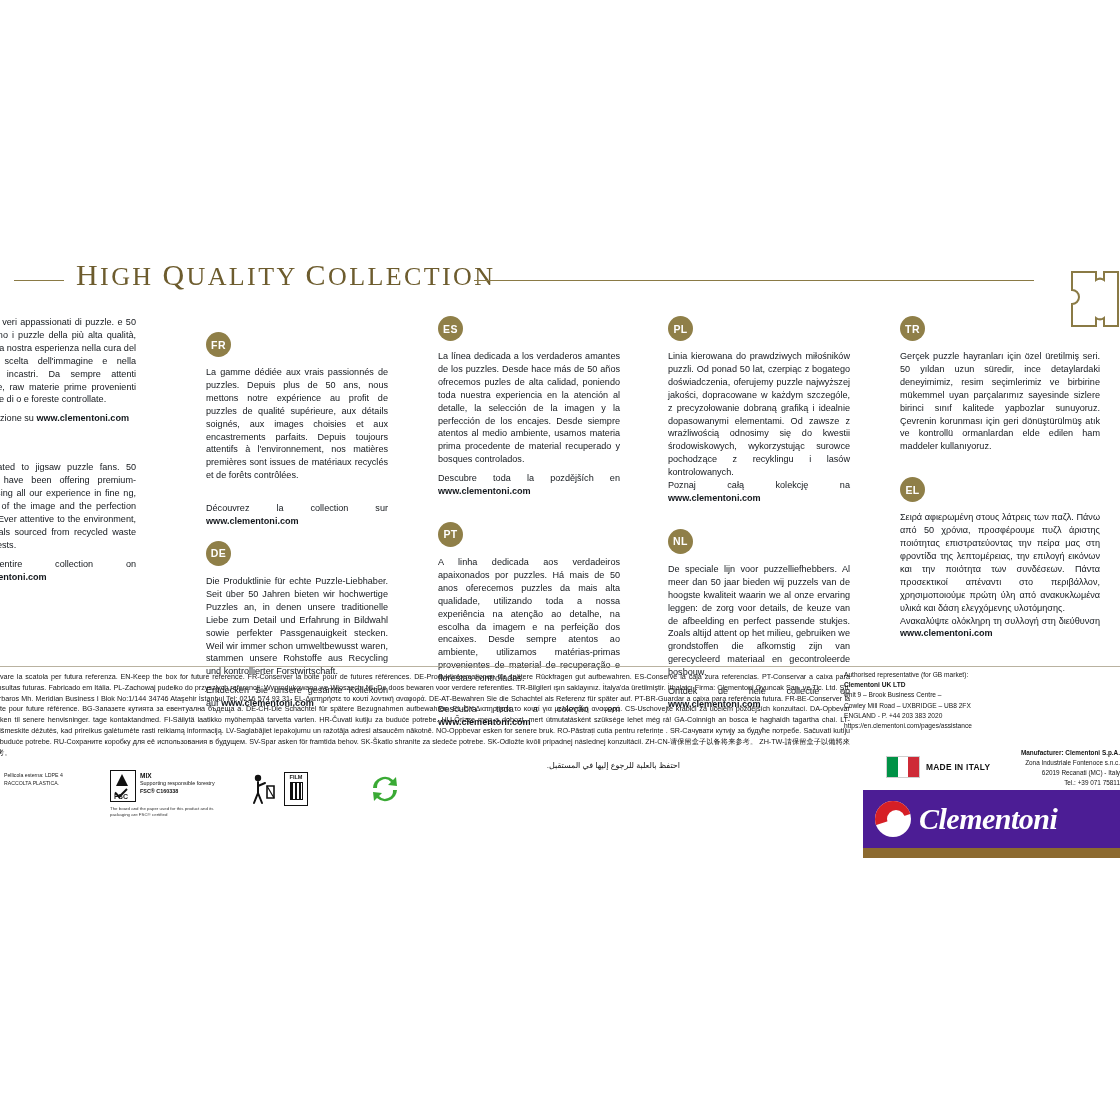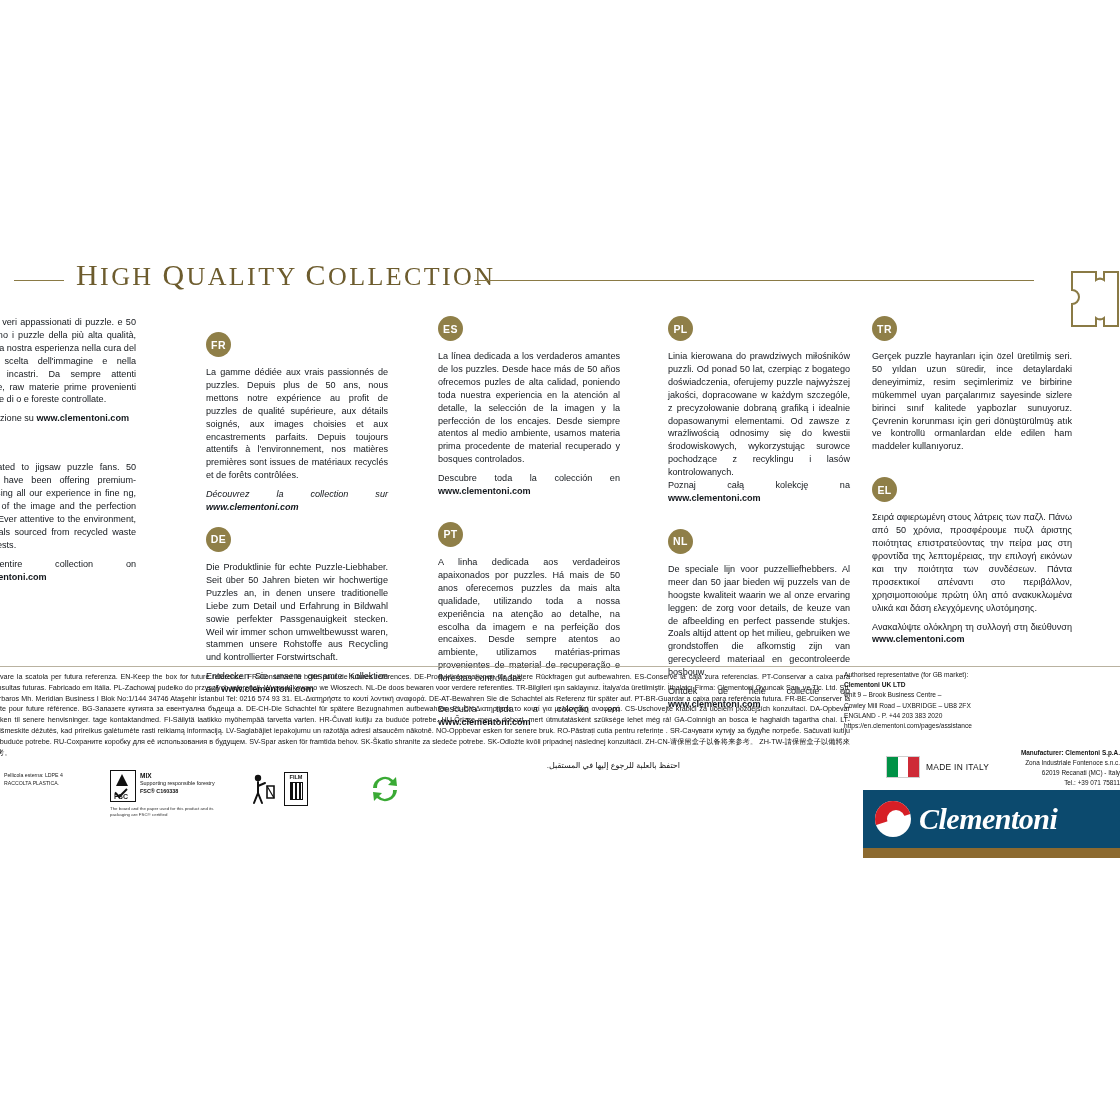--- a/index.html
+++ b/index.html
@@ -299,21 +299,21 @@
     display: flex;
     border: 1px solid #cfcfcf;
     box-sizing: border-box;
   }
   .flag span { flex: 1; }
   .flag .g { background: #009246; }
   .flag .w { background: #ffffff; }
   .flag .r { background: #ce2b37; }
   .mii-label {
     font-size: 8.4px;
-    font-weight: normal;
+    font-weight: bold;
     letter-spacing: 0.3px;
     color: #111;
   }
   .manufacturer {
     position: absolute;
     left: 960px;
     top: 748px;
     width: 160px;
     font-size: 6.4px;
     line-height: 1.55;
@@ -322,21 +322,21 @@
   }
   .manufacturer .b { font-weight: bold; }
 
   
   .logo {
     position: absolute;
     left: 863px;
     top: 790px;
     width: 257px;
     height: 58px;
-    background: #0c4a6e;
+    background: #4c1d95;
     display: flex;
     align-items: center;
     padding-left: 12px;
     box-sizing: border-box;
   }
   .logo-mark {
     width: 36px;
     height: 36px;
     border-radius: 50%;
     background: #ffffff;
@@ -415,39 +415,39 @@
         <div class="lang-text" style="margin-top:6px;">
           <span>the entire collection on </span><span class="lang-link">www.clementoni.com</span>
         </div>
       </div>
     </div>
 
     <div class="lang-col" style="left:206px; top:16px;">
       <div class="lang-block">
         <div class="lang-badge">FR</div>
         <div class="lang-text">La gamme dédiée aux vrais passionnés de puzzles. Depuis plus de 50 ans, nous mettons notre expérience au profit de puzzles de qualité supérieure, aux détails soignés, aux images choisies et aux encastrements parfaits. Depuis toujours attentifs à l'environnement, nos matières premières sont issues de matériaux recyclés et de forêts contrôlées.</div>
-        <div class="lang-text" style="margin-top:6px;font-style:italic;">
+        <div class="lang-text" style="margin-top:20px;">
           <span>Découvrez la collection sur </span><span class="lang-link">www.clementoni.com</span>
         </div>
       </div>
       <div class="lang-block" style="margin-top:13px;">
         <div class="lang-badge">DE</div>
         <div class="lang-text">Die Produktlinie für echte Puzzle-Liebhaber. Seit über 50 Jahren bieten wir hochwertige Puzzles an, in denen unsere traditionelle Liebe zum Detail und Erfahrung in Bildwahl sowie perfekter Passgenauigkeit stecken. Weil wir immer schon umweltbewusst waren, stammen unsere Rohstoffe aus Recycling und kontrollierter Forstwirtschaft.</div>
         <div class="lang-text" style="margin-top:6px;">
           <span>Entdecken Sie unsere gesamte Kollektion auf </span><span class="lang-link">www.clementoni.com</span>
         </div>
       </div>
     </div>
 
     <div class="lang-col" style="left:438px; top:0;">
       <div class="lang-block">
         <div class="lang-badge">ES</div>
         <div class="lang-text">La línea dedicada a los verdaderos amantes de los puzzles. Desde hace más de 50 años ofrecemos puzles de alta calidad, poniendo toda nuestra experiencia en la atención al detalle, la selección de la imagen y la perfección de los encajes. Desde siempre atentos al medio ambiente, usamos materia prima procedente de material recuperado y bosques controlados.</div>
         <div class="lang-text" style="margin-top:6px;">
-          <span>Descubre toda la colección en </span><span class="lang-link">www.clementoni.com</span>
+          <span>Descubre toda la pozdějších en </span><span class="lang-link">www.clementoni.com</span>
         </div>
       </div>
       <div class="lang-block" style="margin-top:24px;">
         <div class="lang-badge">PT</div>
         <div class="lang-text">A linha dedicada aos verdadeiros apaixonados por puzzles. Há mais de 50 anos oferecemos puzzles da mais alta qualidade, utilizando toda a nossa experiência na atenção ao detalhe, na escolha da imagem e na perfeição dos encaixes. Desde sempre atentos ao ambiente, utilizamos matérias-primas provenientes de material de recuperação e florestas controladas.</div>
         <div class="lang-text" style="margin-top:18px;">
           <span>Descubra toda a coleção em </span><span class="lang-link">www.clementoni.com</span>
         </div>
       </div>
     </div>
@@ -462,29 +462,29 @@
       </div>
       <div class="lang-block" style="margin-top:24px;">
         <div class="lang-badge">NL</div>
         <div class="lang-text">De speciale lijn voor puzzelliefhebbers. Al meer dan 50 jaar bieden wij puzzels van de hoogste kwaliteit waarin we al onze ervaring leggen: de zorg voor details, de keuze van de afbeelding en perfect passende stukjes. Zoals altijd attent op het milieu, gebruiken we grondstoffen die afkomstig zijn van gerecycleerd materiaal en gecontroleerde bosbouw.</div>
         <div class="lang-text" style="margin-top:6px;">
           <span>Ontdek de hele collectie op </span><span class="lang-link">www.clementoni.com</span>
         </div>
       </div>
     </div>
 
-    <div class="lang-col" style="left:872px; top:0; width:200px;">
+    <div class="lang-col" style="left:900px; top:0; width:200px;">
       <div class="lang-block">
         <div class="lang-badge">TR</div>
         <div class="lang-text">Gerçek puzzle hayranları için özel üretilmiş seri. 50 yıldan uzun süredir, ince detaylardaki deneyimimiz, resim seçimlerimiz ve birbirine mükemmel uyan parçalarımız sayesinde sizlere birinci sınıf kalitede yapbozlar sunuyoruz. Çevrenin korunması için geri dönüştürülmüş atık ve kontrollü ormanlardan elde edilen ham maddeler kullanıyoruz.</div>
       </div>
       <div class="lang-block" style="margin-top:24px;">
         <div class="lang-badge">EL</div>
         <div class="lang-text">Σειρά αφιερωμένη στους λάτρεις των παζλ. Πάνω από 50 χρόνια, προσφέρουμε πυζλ άριστης ποιότητας επιστρατεύοντας την πείρα μας στη φροντίδα της λεπτομέρειας, την επιλογή εικόνων και την ποιότητα των συνδέσεων. Πάντα προσεκτικοί απέναντι στο περιβάλλον, χρησιμοποιούμε πρώτη ύλη από ανακυκλωμένα υλικά και δάση ελεγχόμενης υλοτόμησης.</div>
-        <div class="lang-text" style="margin-top:6px;">
+        <div class="lang-text" style="">
           <span>Ανακαλύψτε ολόκληρη τη συλλογή στη διεύθυνση </span><span class="lang-link">www.clementoni.com</span>
         </div>
       </div>
     </div>
 
   </div>
 
   <div class="footer-rule"></div>
 
   <div class="legal">servare la scatola per futura referenza. EN-Keep the box for future reference. FR-Conserver la boite pour de futures références. DE-Produktinformationen für spätere Rückfragen gut aufbewahren. ES-Conserve la caja zura referencias. PT-Conservar a caixa para consultas futuras. Fabricado em Itália. PL-Zachowaj pudełko do przyszłych referencji. Wyprodukowano we Włoszech. NL-De doos bewaren voor verdere referenties. TR-Bilgileri ışın saklayınız. İtalya'da üretilmiştir. İthalatçı Firma: Clementoni Oyuncak San. ve Tic. Ltd. Şti. Barbaros Mh. Meridian Business I Blok No:1/144 34746 Ataşehir İstanbul Tel: 0216 574 93 31. EL-Διατηρήστε το κουτί λοντική αναφορά. DE-AT-Bewahren Sie die Schachtel als Referenz für später auf. PT-BR-Guardar a caixa para referência futura. FR-BE-Conserver la boîte pour future référence. BG-Запазете кутията за евентуална бъдеща a. DE-CH-Die Schachtel für spätere Bezugnahmen aufbewahren. EL-CY-Διατηρήστε το κουτί για μελλοντική αναφορά. CS-Uschovejte krabici za účelem pozdějších konzultací. DA-Opbevar æsken til senere henvisninger. tage kontaktandmed. FI-Säilytä laatikko myöhempää tarvetta varten. HR-Čuvati kutiju za buduće potrebe. HU-Őrizze meg a dobozt, mert útmutatásként szüksége lehet még rá! GA-Coinnigh an bosca le haghaidh tagartha chai. LT-Neišmeskite dėžutės, kad prireikus galėtumėte rasti reikiamą informaciją. LV-Saglabājiet iepakojumu un ražotāja adresi atsaucēm nākotnē. NO-Oppbevar esken for senere bruk. RO-Păstrați cutia pentru referințe . SR-Сачувати кутију за будуће потребе. Sačuvati kutiju za buduće potrebe. RU-Сохраните коробку для её использования в будущем. SV-Spar asken för framtida behov. SK-Škatlo shranite za sledeče potrebe. SK-Odložte kvôli prípadnej následnej konzultácii. ZH-CN-请保留盒子以备将来参考。 ZH-TW-請保留盒子以備將來參考。</div>

